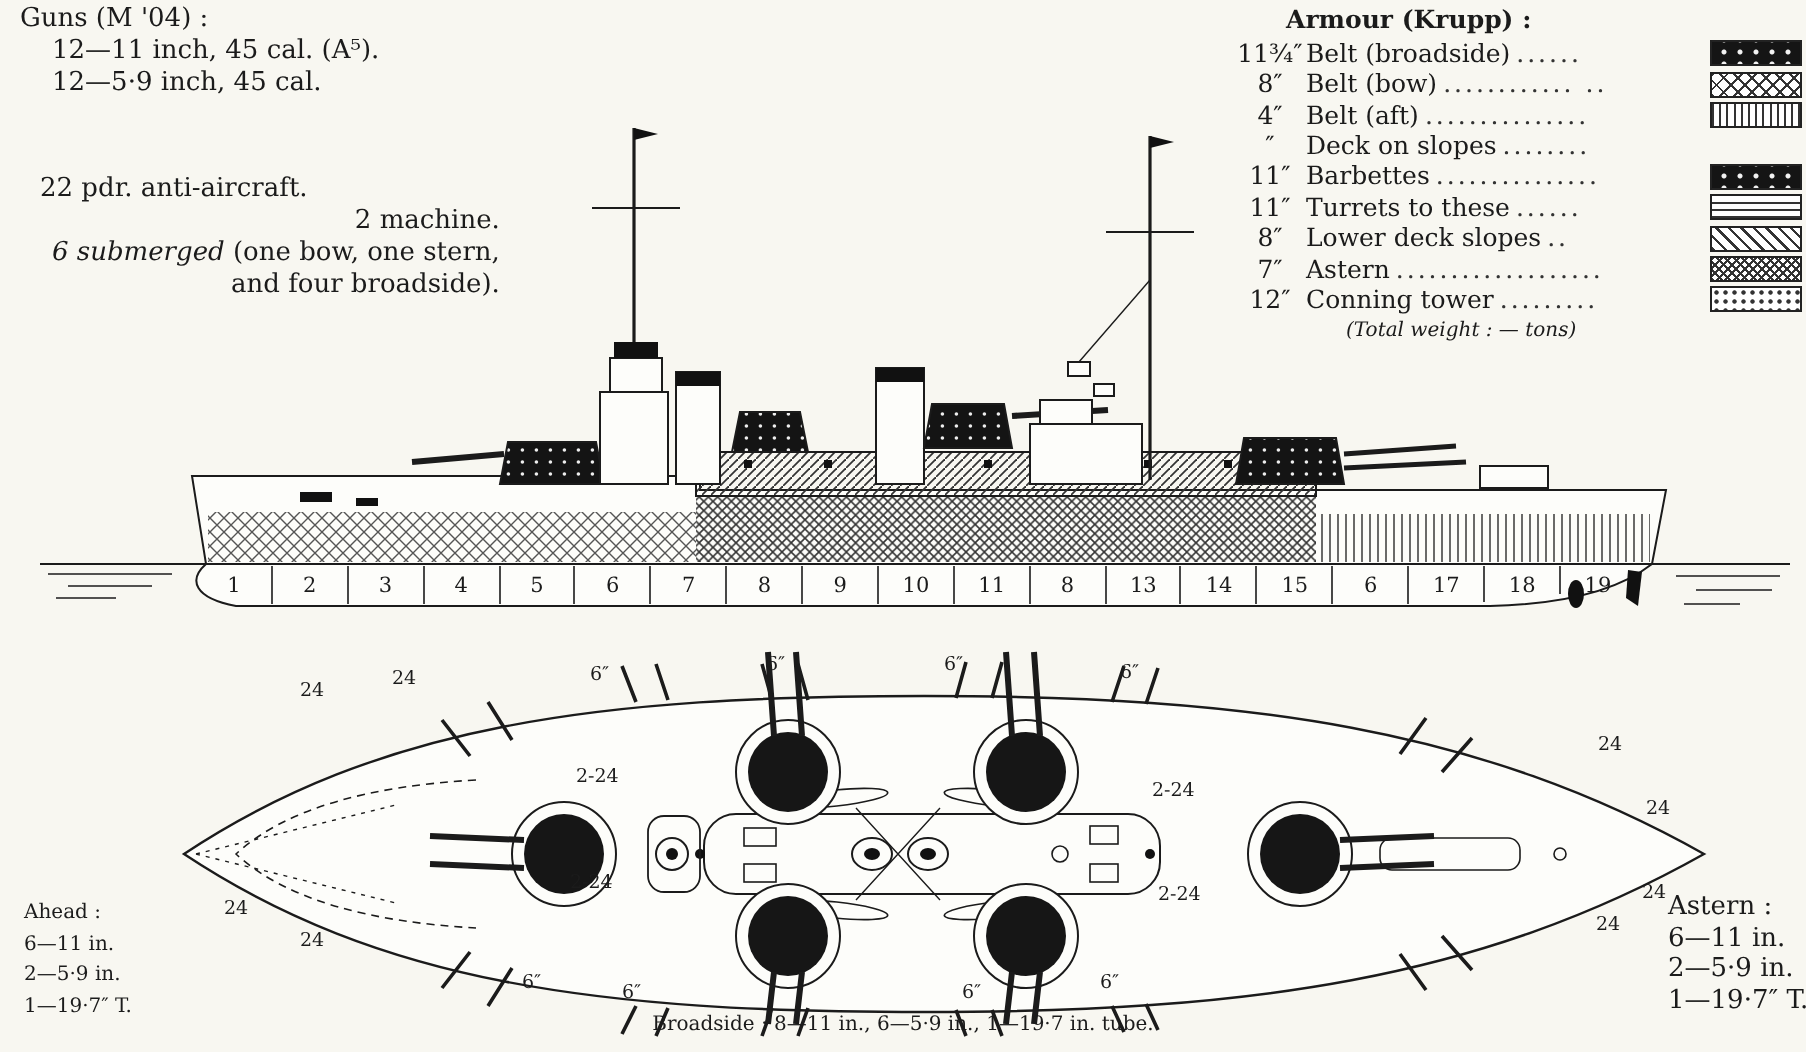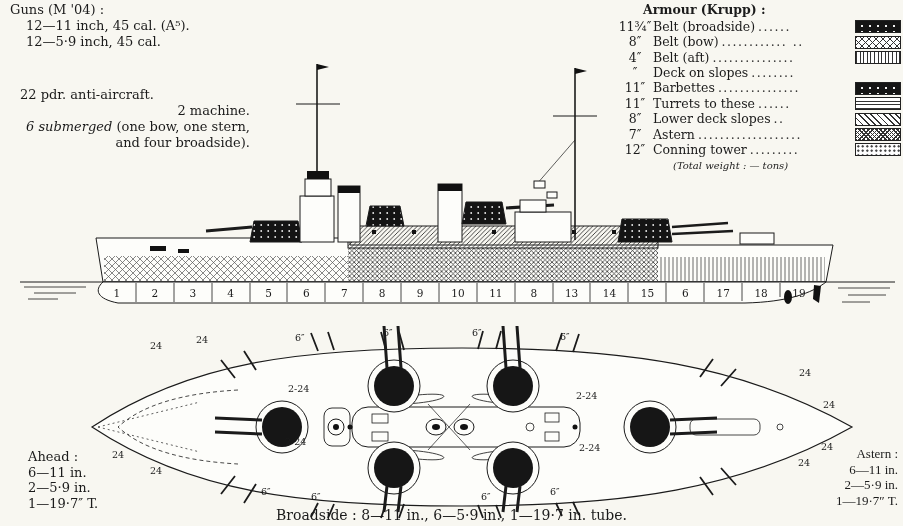--- a/index.html
+++ b/index.html
@@ -38,23 +38,23 @@
   .a-foot{padding-left:56px;font-size:10px;height:14px;font-style:italic;}
 
   
   .stations{left:98px;top:284px;width:720px;height:18px;display:flex;font-size:10.5px;color:#1b1b1b;}
   .stations span{flex:1;text-align:center;line-height:18px;}
 
   
   .plab{position:absolute;font-size:9.5px;line-height:10px;white-space:nowrap;color:#1b1b1b;}
 
   
-  .ahead{left:28px;top:449px;font-size:13px;line-height:15.6px;white-space:nowrap;}
-  .astern{left:834px;top:446px;width:64px;text-align:right;font-size:13px;line-height:15.6px;white-space:nowrap;font-family:Liberation Serif, serif;}
-  .broadside{left:0;right:0;top:507px;text-align:center;font-size:14px;}
+  .ahead{left:12px;top:449px;font-size:10px;line-height:15.6px;white-space:nowrap;}
+  .astern{left:834px;top:446px;width:64px;font-size:13px;line-height:15.6px;white-space:nowrap;}
+  .broadside{left:0;right:0;top:507px;text-align:center;font-size:10px;}
 </style>
 </head>
 <body>
 
 <svg class="layer" width="903" height="526" viewBox="0 0 903 526">
   <defs>
     <pattern id="pcross" width="7" height="7" patternUnits="userSpaceOnUse">
       <path d="M0,7 L7,0 M0,0 L7,7" stroke="#555" stroke-width="0.7"></path>
     </pattern>
     <pattern id="pcross2" width="4.6" height="4.6" patternUnits="userSpaceOnUse">

